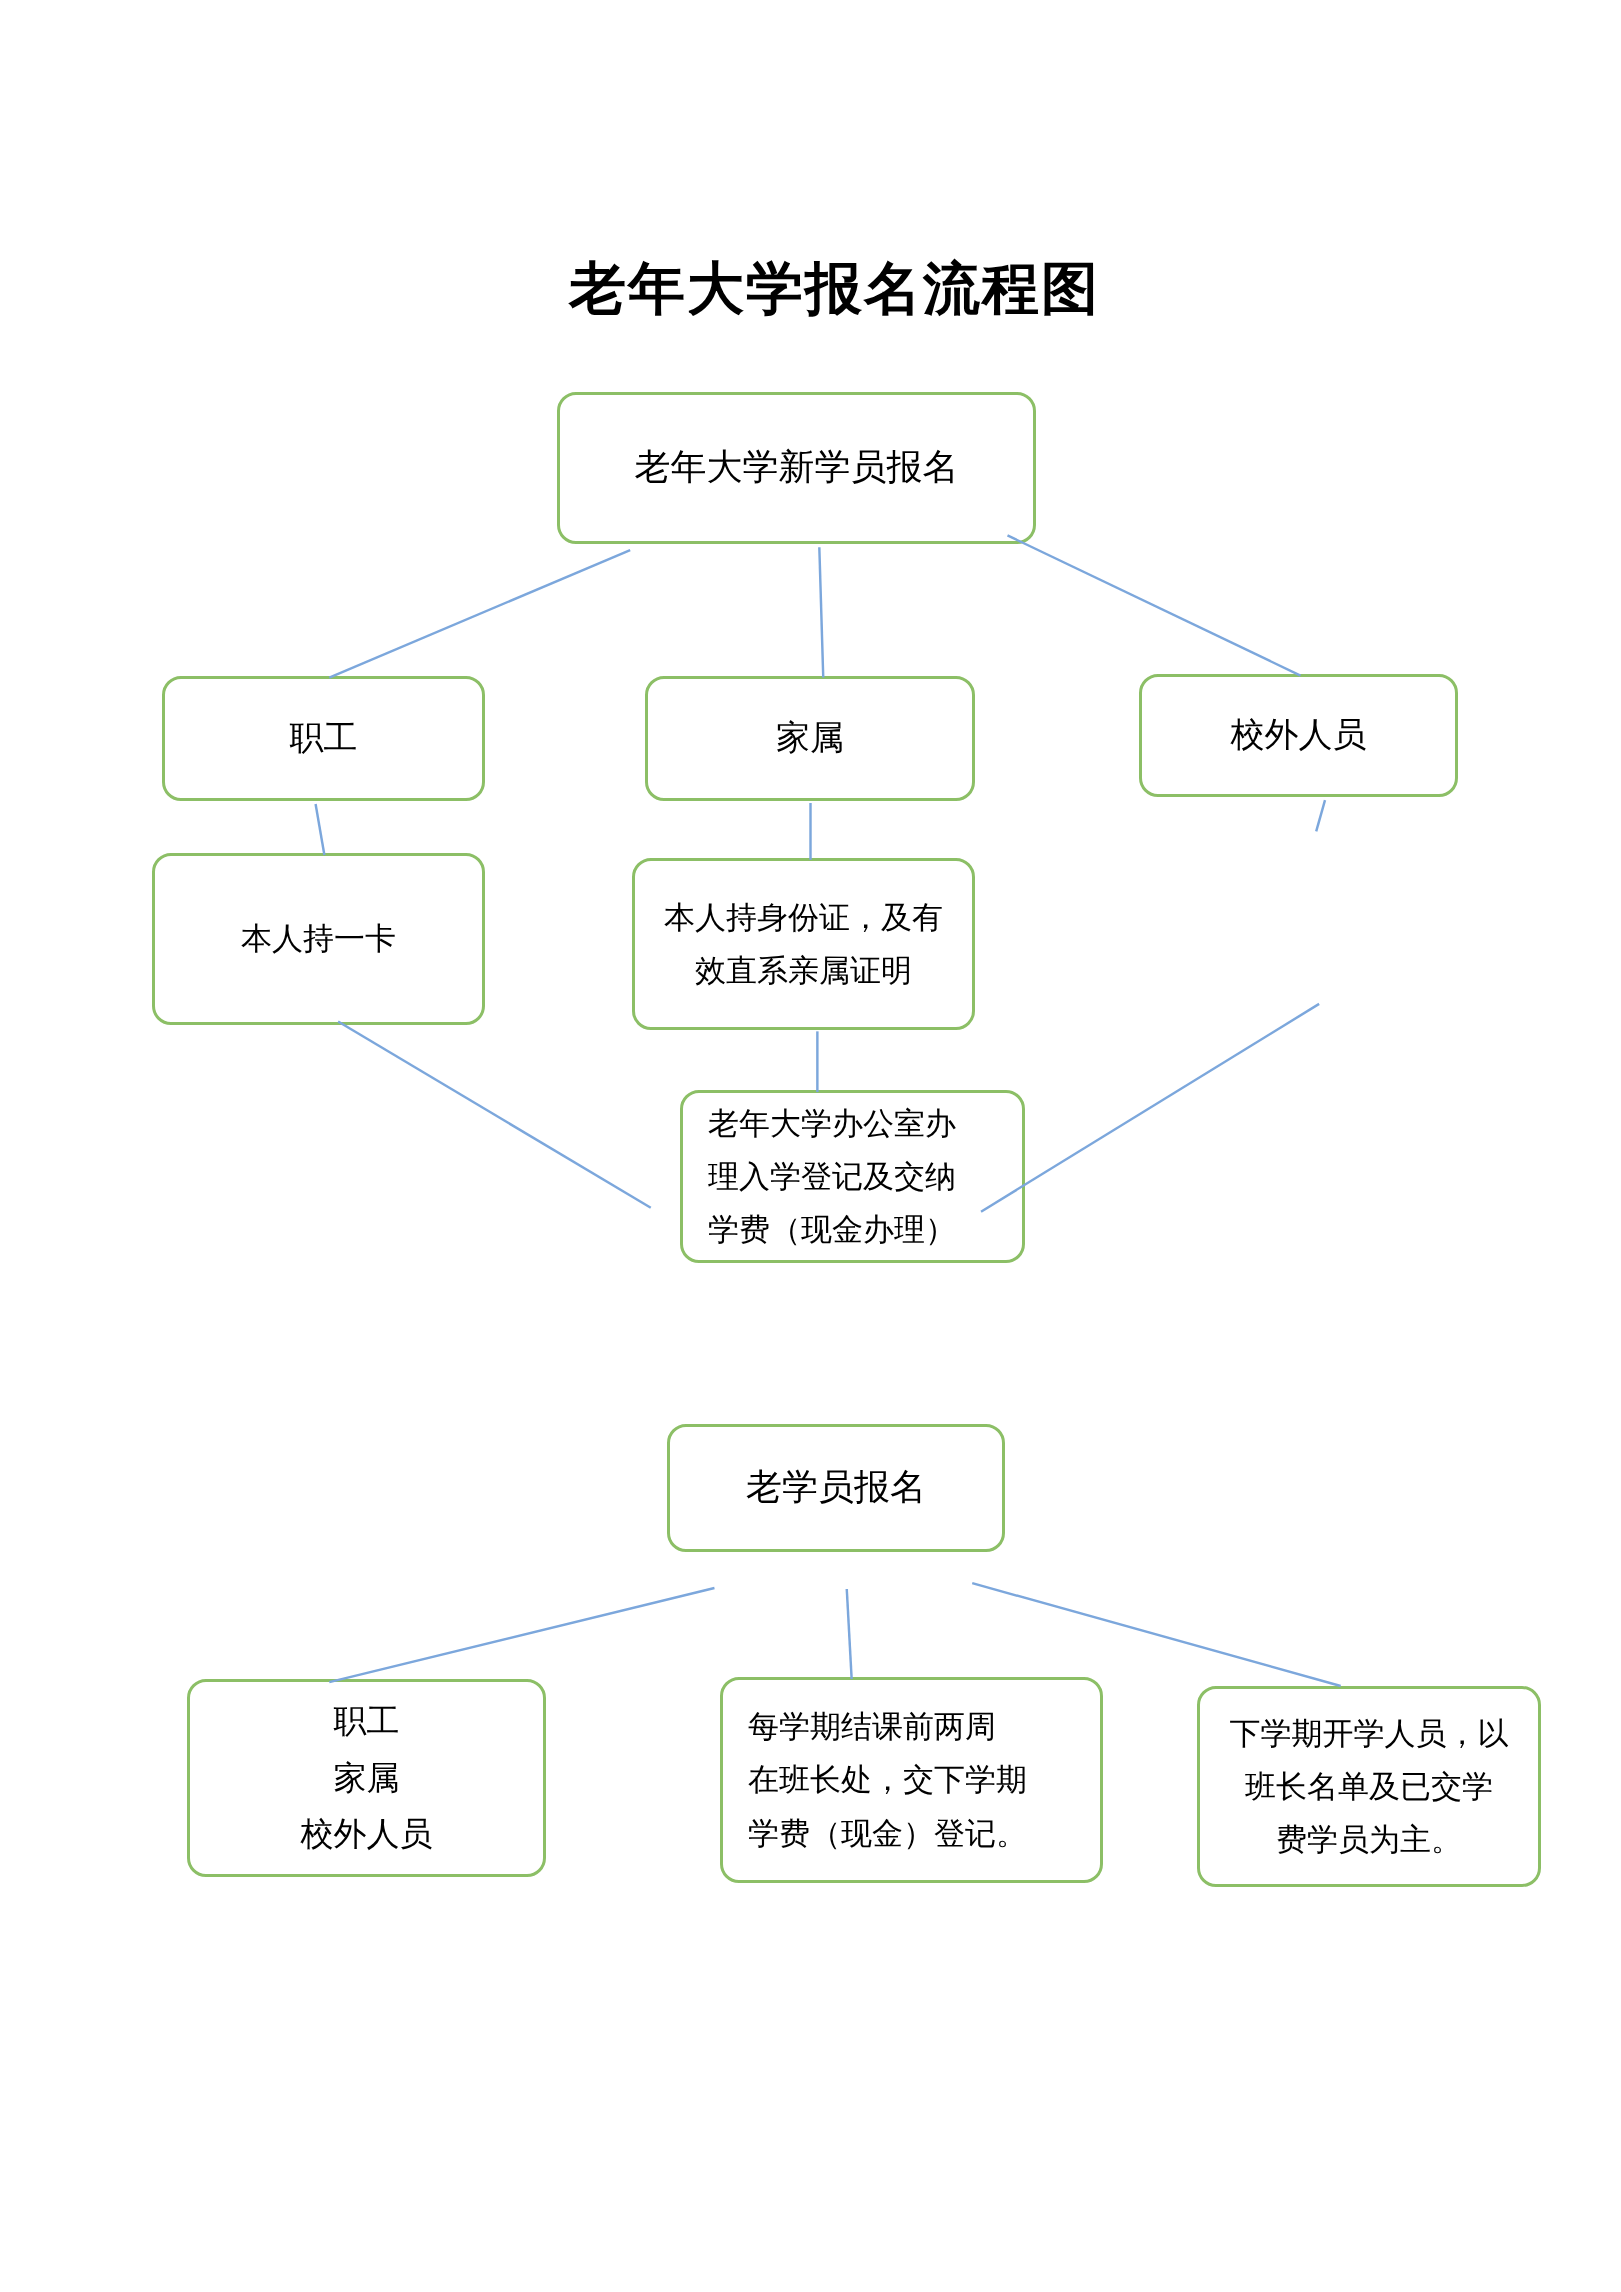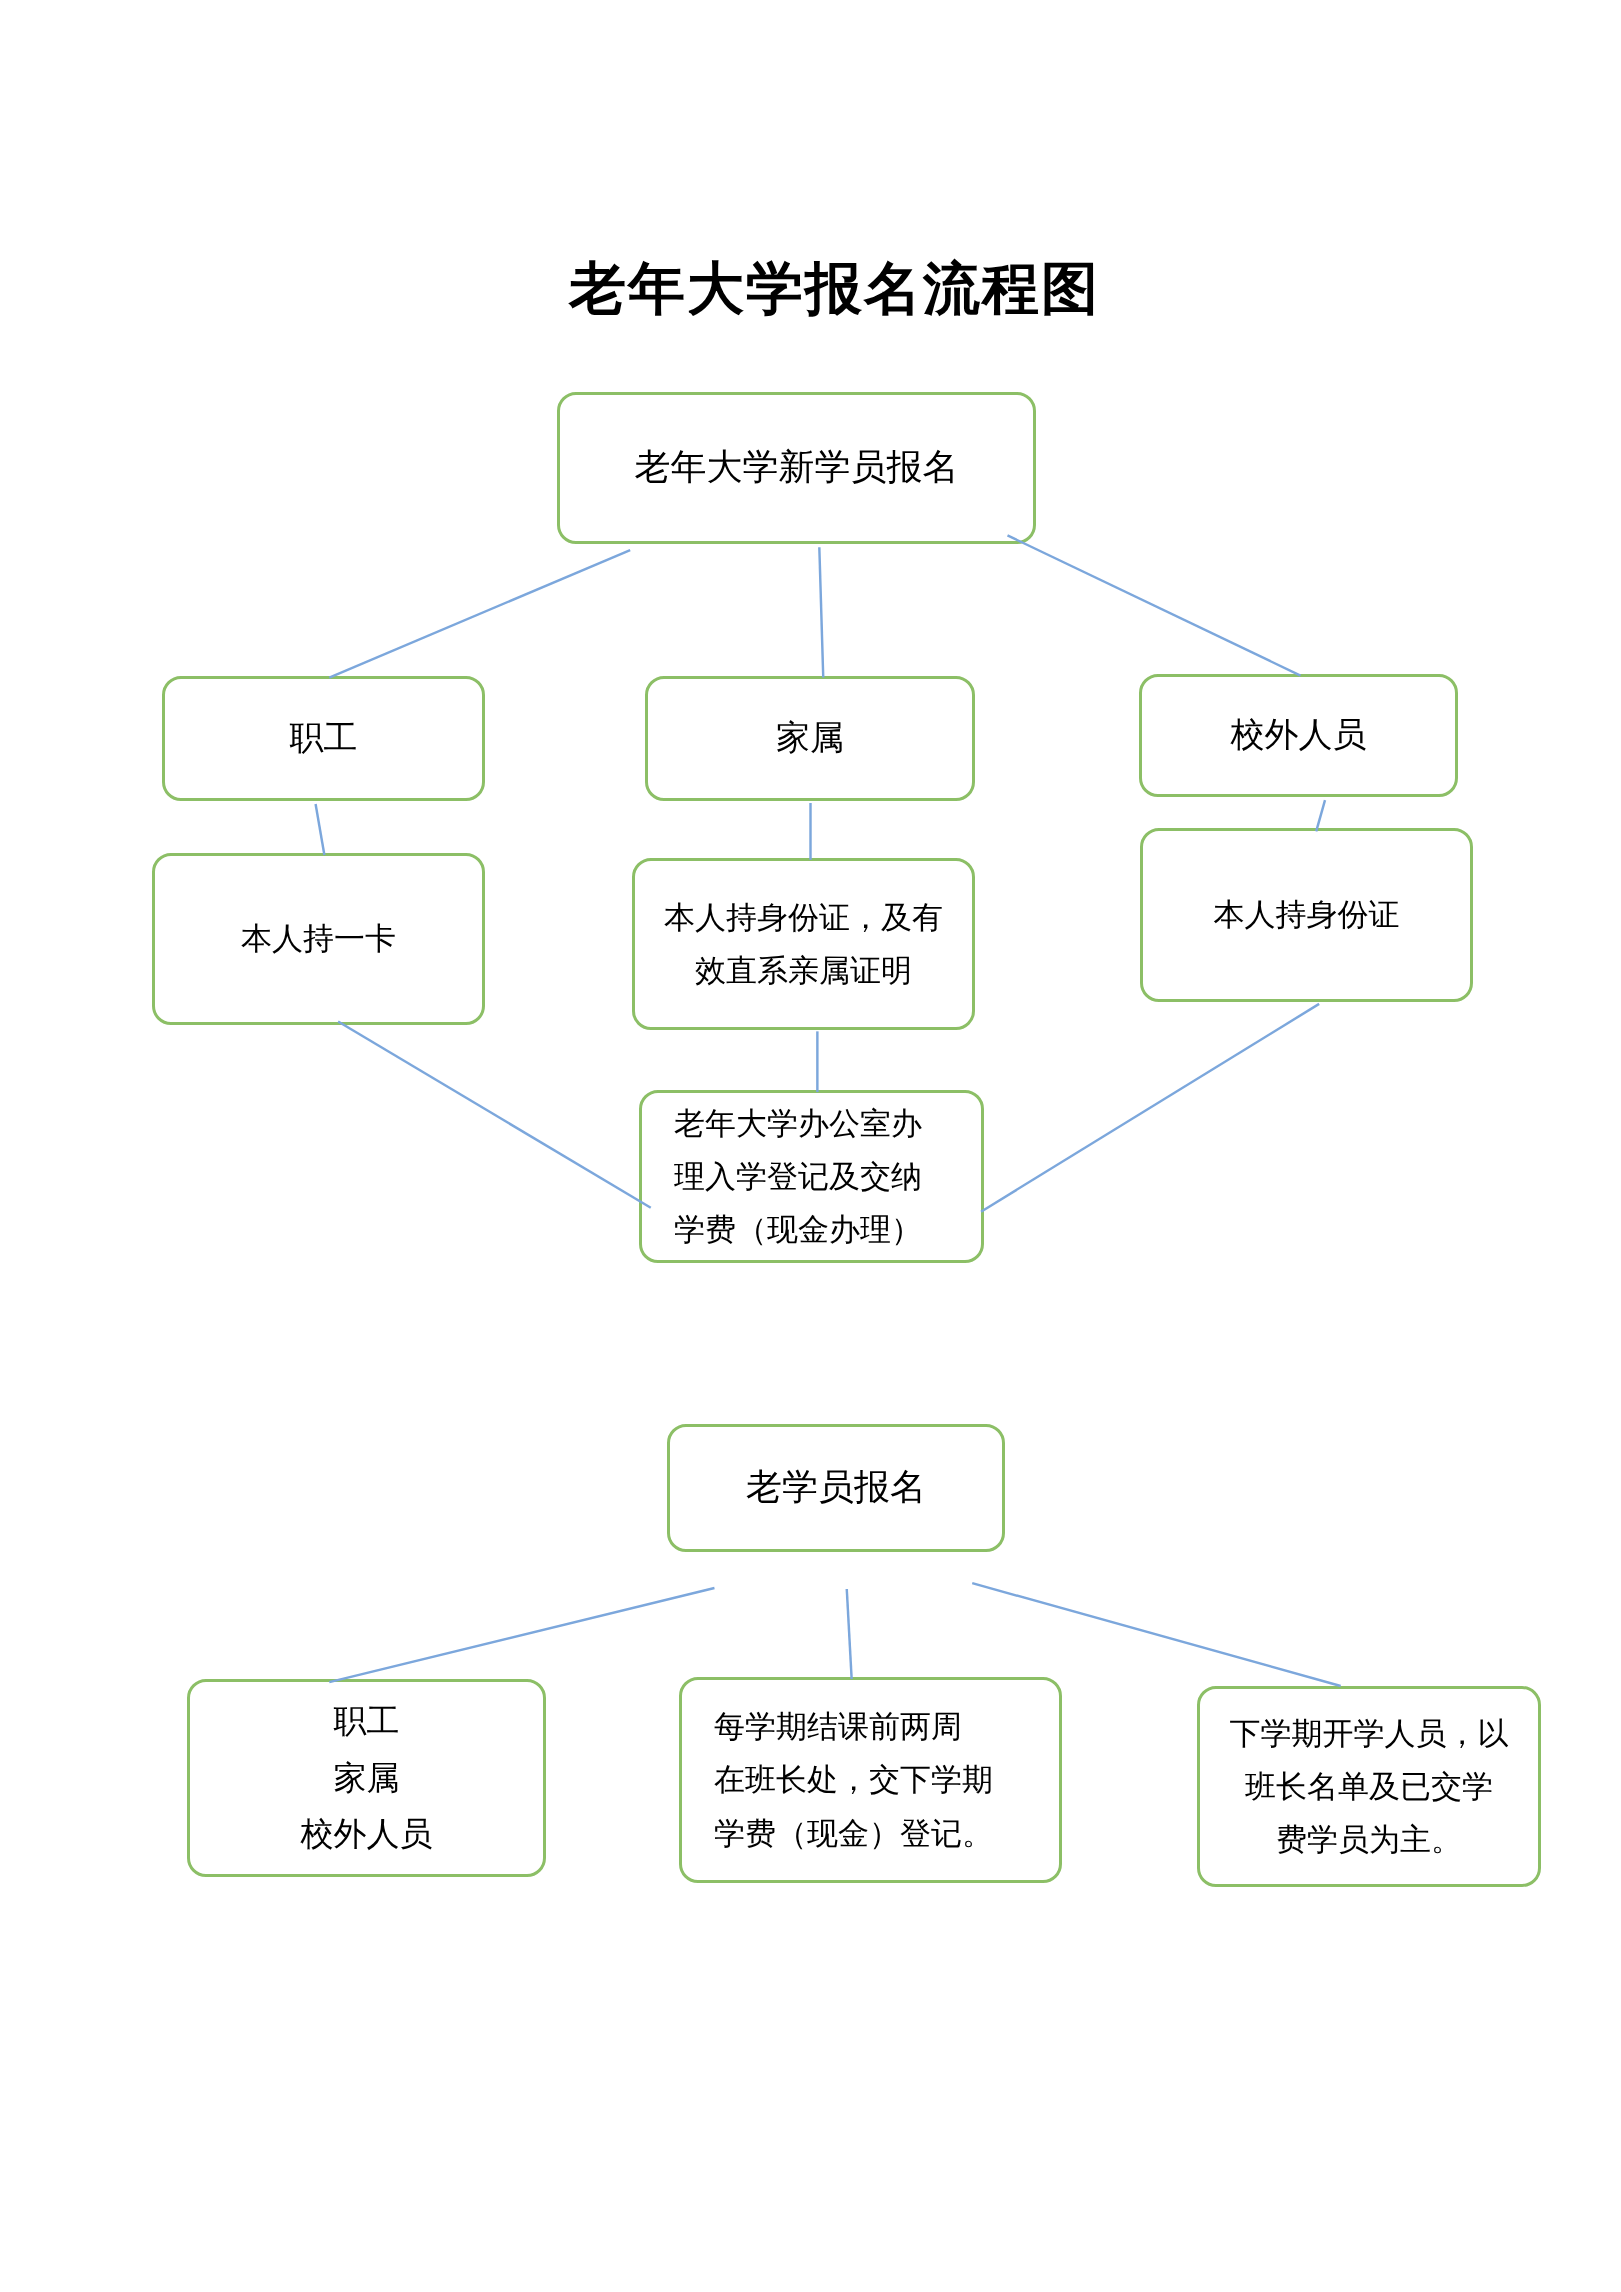--- a/index.html
+++ b/index.html
@@ -31,21 +31,21 @@
     border:3.9px solid var(--box-border,#8CBF66);
     border-radius:19px;
     background:var(--page-background,#fff);
     display:flex;align-items:center;justify-content:center;
     text-align:center;
     line-height:1.72;
     white-space:pre-line;
     z-index:1;
   }
   .node.align-left{
-    justify-content:flex-start;text-align:left;padding:0 32px;
+    justify-content:flex-start;text-align:left;padding:0 25px;margin-left:41px;
   }
   .f37{font-size:36px;}
   .f35{font-size:34px;}
   .f34{font-size:33px;}
   .f32{font-size:31px;}
   svg.connector-layer{
     position:absolute;left:0;top:0;width:1621px;height:2293px;
     z-index:2;pointer-events:none;
   }
   .connector{
@@ -63,21 +63,20 @@
 
   <div class="node f37" style="left:557px;top:392px;width:479px;height:152px;">老年大学新学员报名</div>
 
   <div class="node f35" style="left:162px;top:676px;width:323px;height:125px;">职工</div>
   <div class="node f35" style="left:645px;top:676px;width:330px;height:125px;">家属</div>
   <div class="node f35" style="left:1139px;top:674px;width:319px;height:123px;">校外人员</div>
 
   <div class="node f32" style="left:152px;top:853px;width:333px;height:172px;">本人持一卡</div>
   <div class="node f32" style="left:632px;top:858px;width:343px;height:172px;">本人持身份证，及有
 效直系亲属证明</div>
-  <div class="node f32" style="left:1140px;top:828px;width:333px;height:174px;">本人持身份证</div>
 
   <div class="node f32 align-left" style="left:639px;top:1090px;width:345px;height:173px;">老年大学办公室办
 理入学登记及交纳
 学费（现金办理）</div>
 
   <div class="node f37" style="left:667px;top:1424px;width:338px;height:128px;text-align:center;">老学员报名</div>
 
   <div class="node f34" style="left:187px;top:1679px;width:359px;height:198px;">职工
 家属
 校外人员</div>

